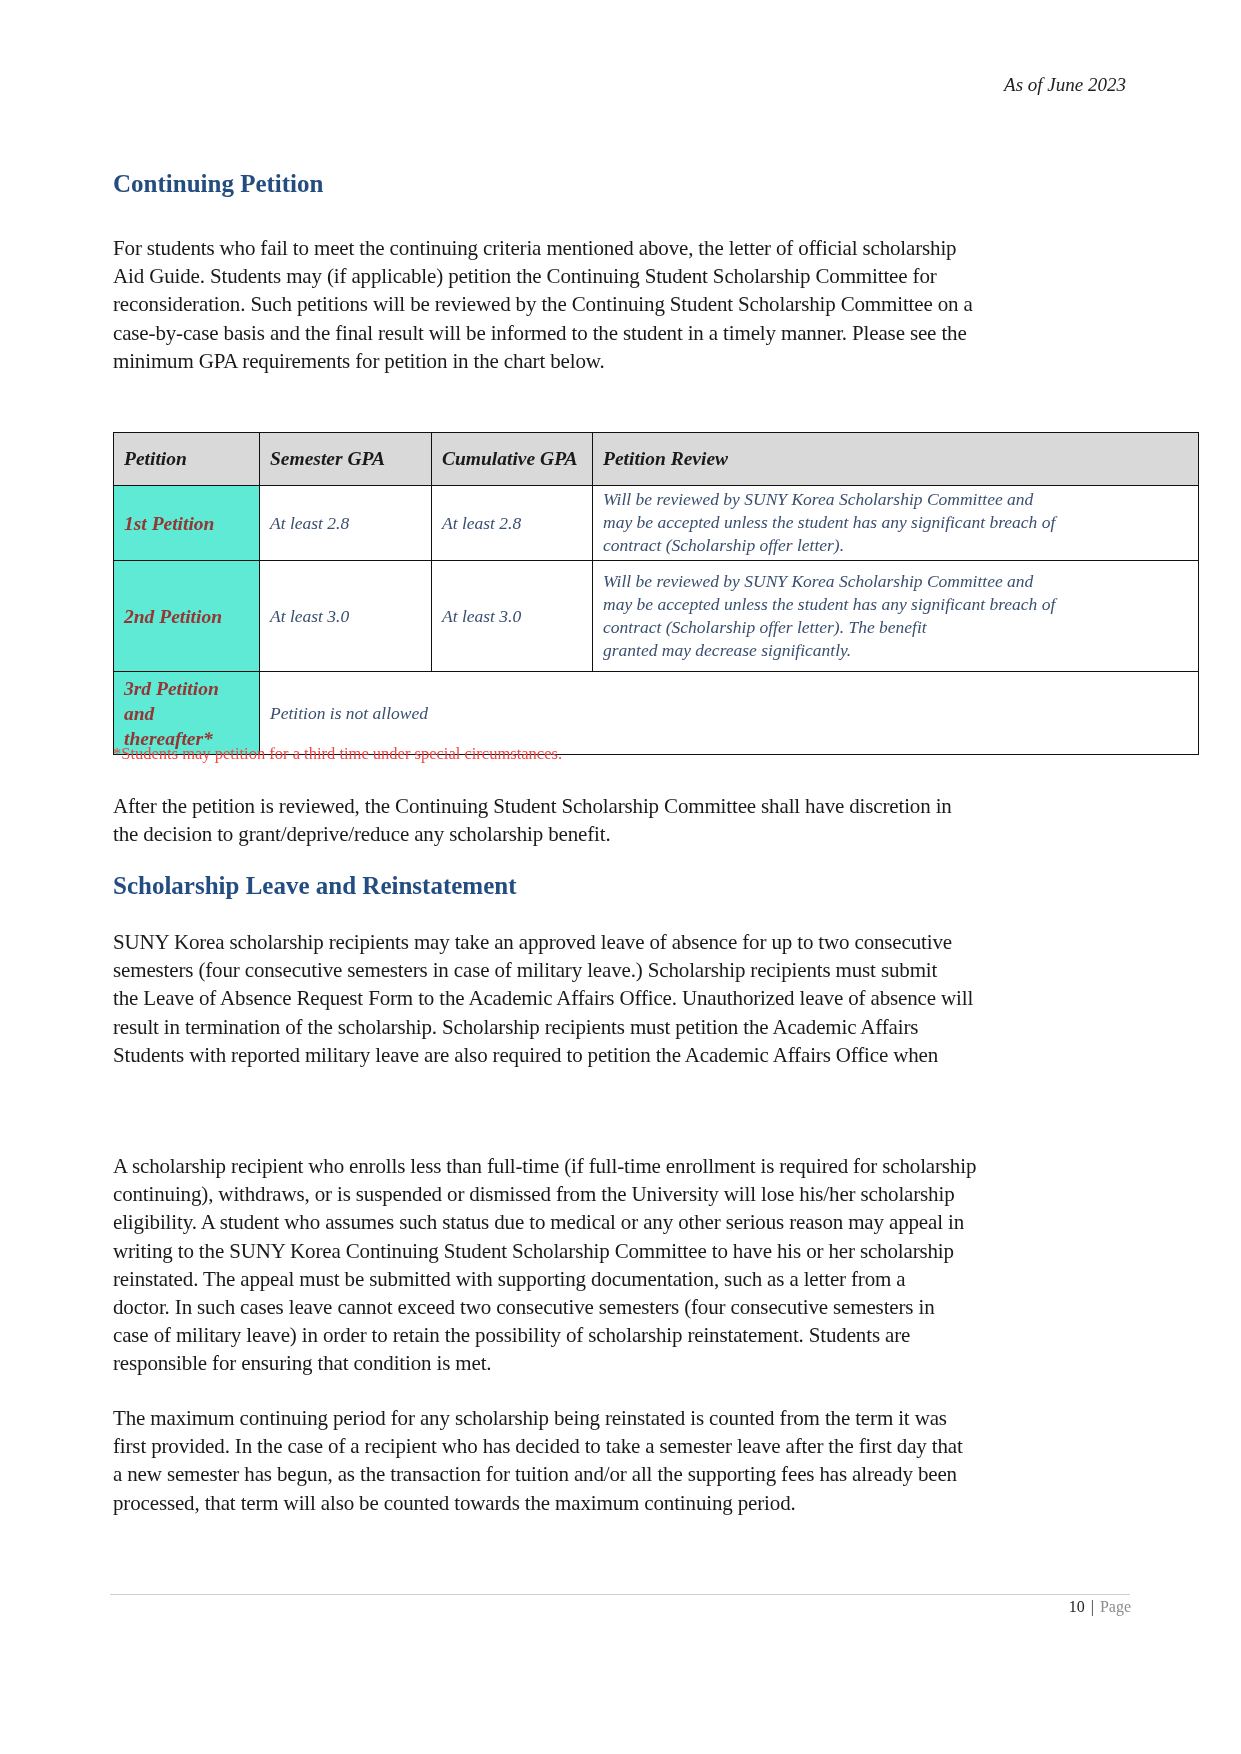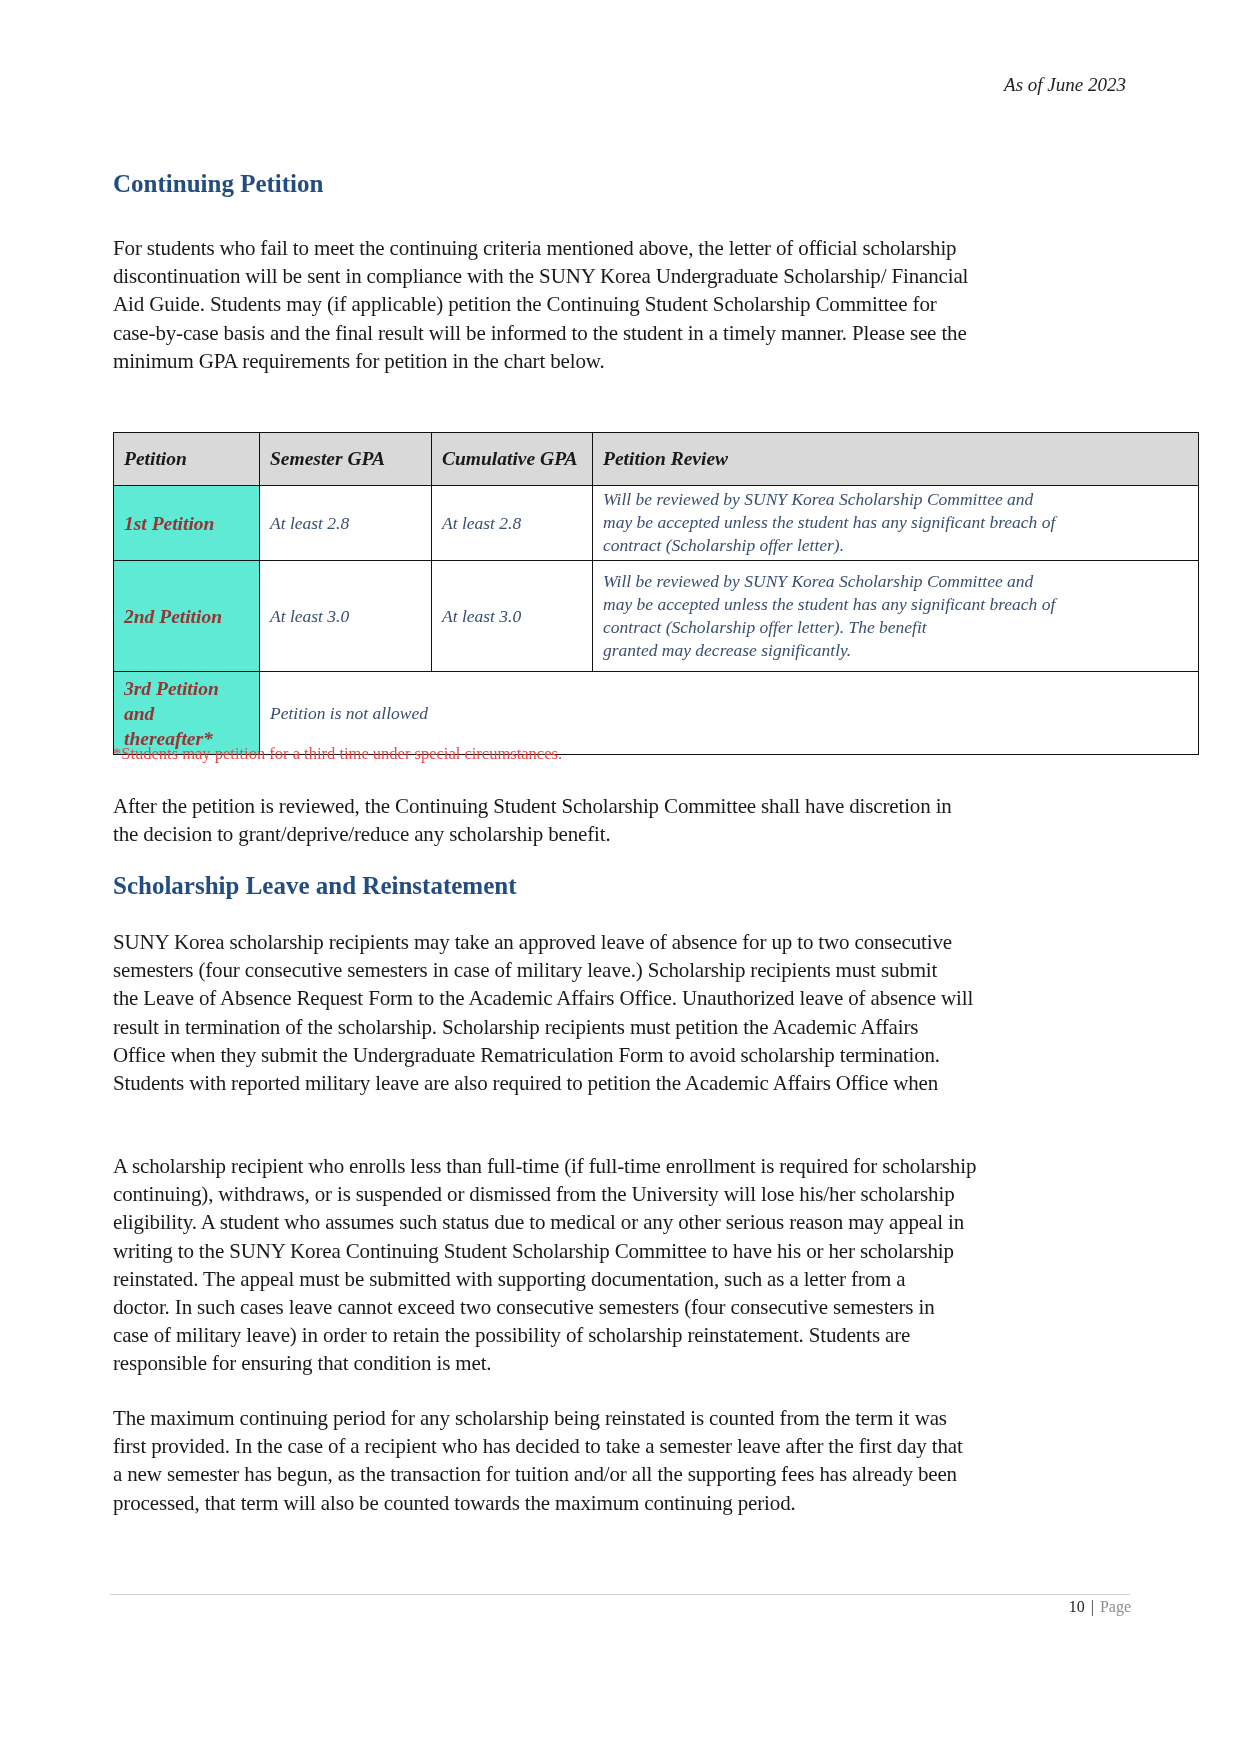--- a/index.html
+++ b/index.html
@@ -46,22 +46,22 @@
 </head>
 <body>
 
 <div class="header-date">As of June 2023</div>
 
 <div class="content">
   <h2 class="h-petition">Continuing Petition</h2>
 
   <p class="body p1 p-nowrap">
     <span>For students who fail to meet the continuing criteria mentioned above, the letter of official scholarship</span>
-    <span>discontinuation will be sent in compliance with the SUNY Korea Undergraduate Scholarship/ Financial</span>
     <span>Aid Guide. Students may (if applicable) petition the Continuing Student Scholarship Committee for</span>
+    <span>reconsideration. Such petitions will be reviewed by the Continuing Student Scholarship Committee on a</span>
     <span>case-by-case basis and the final result will be informed to the student in a timely manner. Please see the</span>
     <span>minimum GPA requirements for petition in the chart below.</span>
   </p>
 
   <table class="petition">
     <tbody>
         <tr>
       <th class="col1">Petition</th>
       <th class="col2">Semester GPA</th>
       <th class="col3">Cumulative GPA</th>
@@ -106,21 +106,20 @@
     <span>the decision to grant/deprive/reduce any scholarship benefit.</span>
   </p>
 
   <h2 class="h-leave">Scholarship Leave and Reinstatement</h2>
 
   <p class="body p-leave1 p-nowrap">
     <span>SUNY Korea scholarship recipients may take an approved leave of absence for up to two consecutive</span>
     <span>semesters (four consecutive semesters in case of military leave.) Scholarship recipients must submit</span>
     <span>the Leave of Absence Request Form to the Academic Affairs Office. Unauthorized leave of absence will</span>
     <span>result in termination of the scholarship. Scholarship recipients must petition the Academic Affairs</span>
-    <span>Office when they submit the Undergraduate Rematriculation Form to avoid scholarship termination.</span>
     <span>Students with reported military leave are also required to petition the Academic Affairs Office when</span>
   </p>
 
   <p class="body p-leave2 p-nowrap">
     <span>A scholarship recipient who enrolls less than full-time (if full-time enrollment is required for scholarship</span>
     <span>continuing), withdraws, or is suspended or dismissed from the University will lose his/her scholarship</span>
     <span>eligibility. A student who assumes such status due to medical or any other serious reason may appeal in</span>
     <span>writing to the SUNY Korea Continuing Student Scholarship Committee to have his or her scholarship</span>
     <span>reinstated. The appeal must be submitted with supporting documentation, such as a letter from a</span>
     <span>doctor. In such cases leave cannot exceed two consecutive semesters (four consecutive semesters in</span>

